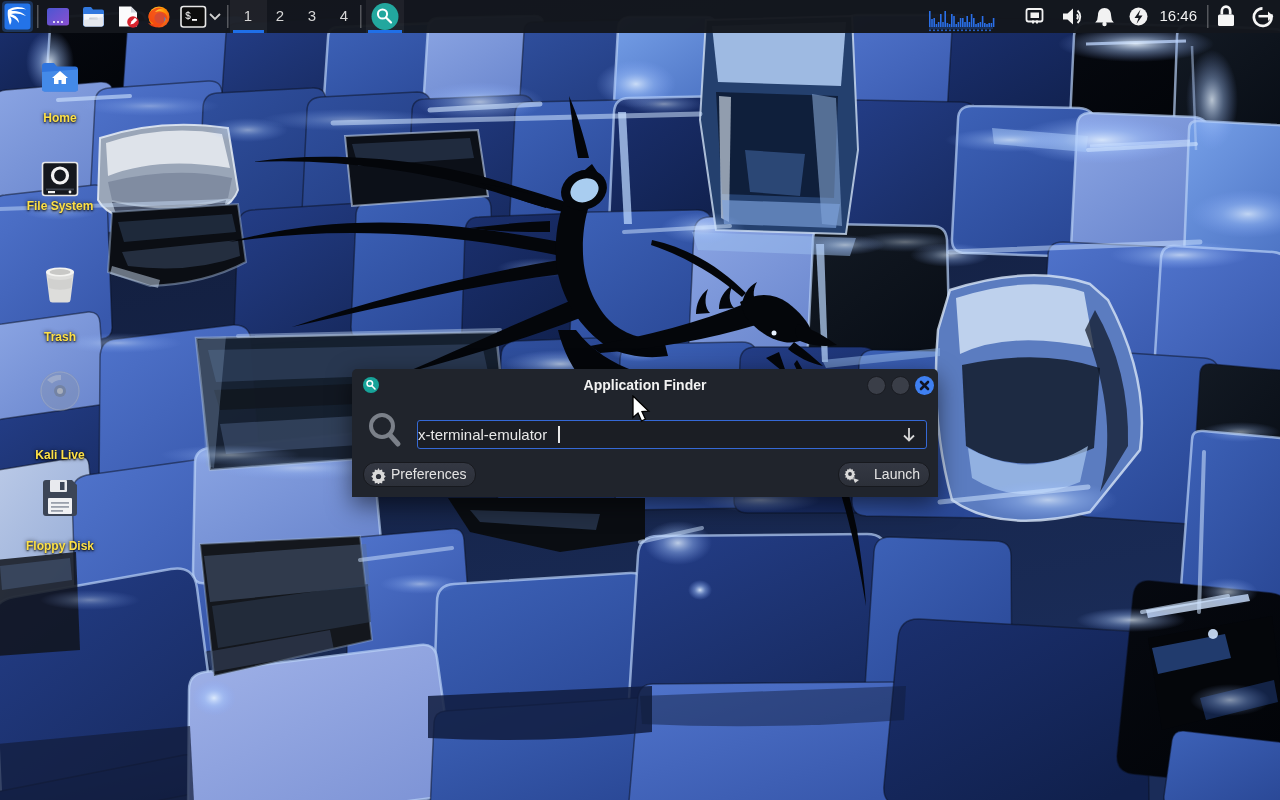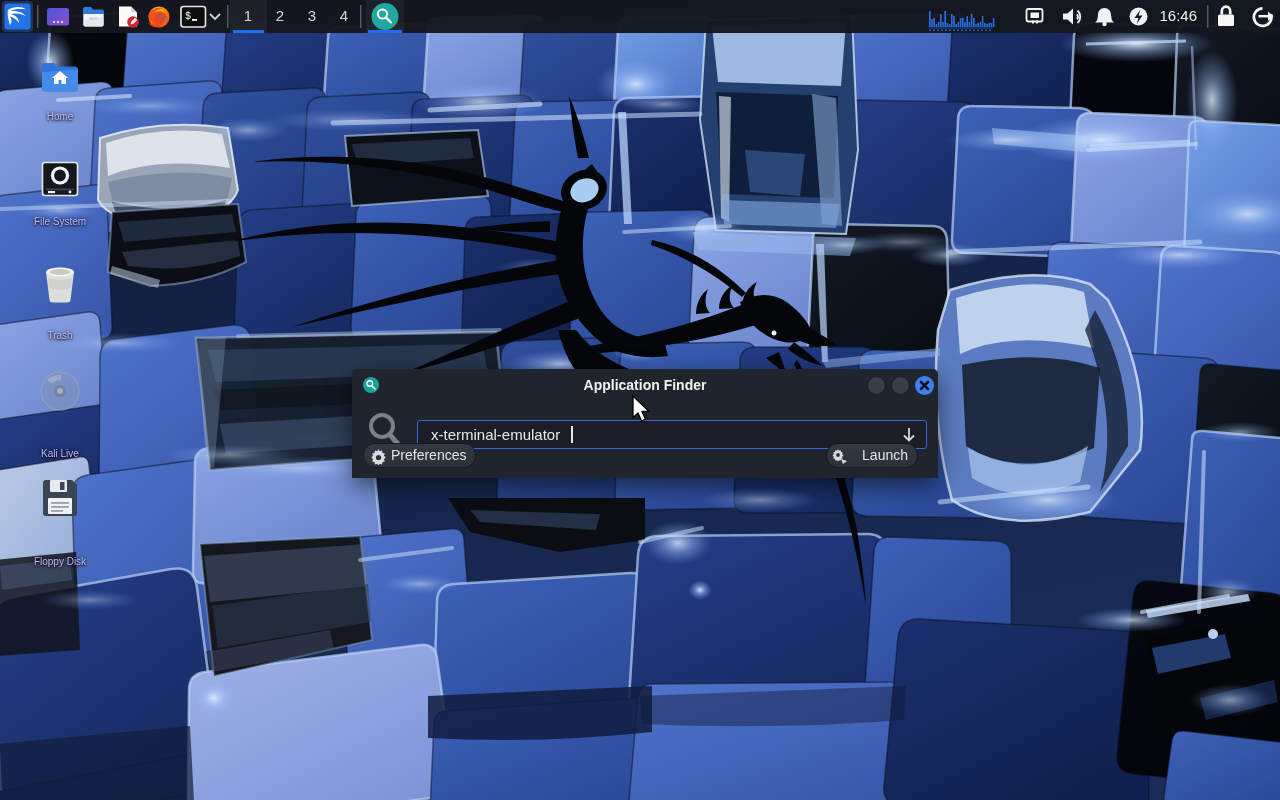--- a/index.html
+++ b/index.html
@@ -3,26 +3,26 @@
 * { margin:0; padding:0; box-sizing:border-box; }
 html,body { width:1280px; height:800px; overflow:hidden; background:#101a33; font-family:"Liberation Sans",sans-serif; }
 #stage { position:relative; width:1280px; height:800px; }
 
 #panel { position:absolute; top:0; left:0; width:1280px; height:33px; background:rgba(20,23,29,0.97); z-index:50; }
 .wsnum { position:absolute; top:0; height:33px; line-height:31px; font-size:15px; color:#d6d6d6; text-align:center; width:28px; }
 .wsul { position:absolute; height:3px; background:#1f6fe8; bottom:0; }
 #clock { position:absolute; top:0; right:83px; height:45px; line-height:32px; font-size:15px; color:#f0f0f0; }
 
 .dicon { position:absolute; width:96px; text-align:center; z-index:10; }
-.dlabel { color:#c4b5fd; font-size:10px; text-shadow:0 1px 2px rgba(0,0,0,0.9), 0 0 4px rgba(0,0,0,0.7); }
-
-#dlg { position:absolute; left:352px; top:369px; width:586px; height:109px; background:#20242c; border-radius:5px 5px 0 0; z-index:60; box-shadow:0 8px 24px rgba(0,0,0,0.55); }
+.dlabel { color:#fde047; font-size:12px; text-shadow:0 1px 2px rgba(0,0,0,0.9), 0 0 4px rgba(0,0,0,0.7);font-weight:bold; }
+
+#dlg { position:absolute; left:352px; top:369px; width:586px; height:128px; background:#20242c; border-radius:5px 5px 0 0; z-index:60; box-shadow:0 8px 24px rgba(0,0,0,0.55); }
 #dlg-title { position:absolute; top:0; left:0; right:0; height:32px; text-align:center; line-height:33px; font-weight:bold; font-size:14px; color:#f2f2f2; }
 .winbtn { position:absolute; top:376px; width:19px; height:19px; border-radius:50%; z-index:61; }
-#inp { position:absolute; left:65px; top:51px; width:510px; height:29px; background:#1b1e24; border:1px solid #3569d6; border-radius:3px; color:#e8e8e8; font-size:15px; line-height:27px; padding-left:13px; }
+#inp { position:absolute; left:65px; top:51px; width:510px; height:29px; background:#1b1e24; border:1px solid #3569d6; border-radius:3px; color:#e8e8e8; font-size:15px; line-height:27px; }
 .btn { position:absolute; bottom:10px; height:25px; background:linear-gradient(#343843,#2c3039); border:1px solid #17191e; border-radius:12px; color:#e4e4e4; font-size:14px; line-height:23px; padding:0 9px 0 27px; }
 </style></head>
 <body>
 <div id="stage">
 <svg width="1280" height="800" viewBox="0 0 1280 800" style="position:absolute;top:0;left:0">
 <defs>
 <linearGradient id="gL1" x1="0" y1="0" x2="0.7" y2="1">
           <stop offset="0" stop-color="#8ca6e4"></stop>
           <stop offset="1" stop-color="#6884cc"></stop>
         </linearGradient>
@@ -411,21 +411,21 @@
   <div class="dlabel" style="margin-top:15px">Home</div>
 </div>
 <div class="dicon" style="left:12px; top:161px;">
   <svg width="38" height="38" style="display:block;margin:0 auto;">
     <rect x="1.5" y="1.5" width="35" height="33" rx="2.5" fill="#15181e" stroke="#e8e8e8" stroke-width="1.6"></rect>
     <circle cx="19" cy="14.5" r="7.5" fill="none" stroke="#f2f2f2" stroke-width="3.2"></circle>
     <rect x="5" y="27.5" width="28" height="1.8" fill="#3c424e"></rect>
     <rect x="7" y="30" width="7" height="2.2" fill="#f2f2f2"></rect>
     <circle cx="29" cy="31" r="1.4" fill="#f2f2f2"></circle>
   </svg>
-  <div class="dlabel" style="margin-top:17px">File System</div>
+  <div class="dlabel" style="">File System</div>
 </div>
 <div class="dicon" style="left:12px; top:264px;">
   <svg width="36" height="40" style="display:block;margin:0 auto;">
     <path d="M4,8 L32,8 L28.5,36 q-0.3,2.5 -3,2.5 l-15,0 q-2.7,0 -3,-2.5 Z" fill="#dddddb"></path>
     <ellipse cx="18" cy="8" rx="14" ry="4.5" fill="#f4f4f2"></ellipse>
     <ellipse cx="18" cy="8" rx="10.5" ry="3" fill="#c8c8c6"></ellipse>
     <path d="M6,14 q12,4 24,0 l-1,10 q-11,3.5 -22,0 Z" fill="#cccccb" opacity="0.7"></path>
   </svg>
   <div class="dlabel" style="margin-top:26px">Trash</div>
 </div>
@@ -442,21 +442,21 @@
 <div class="dicon" style="left:12px; top:478px;">
   <svg width="38" height="40" style="display:block;margin:0 auto;">
     <path d="M2,5 q0,-3 3,-3 l26,0 l5,5 l0,28 q0,3 -3,3 l-28,0 q-3,0 -3,-3 Z" fill="#3c4556"></path>
     <rect x="9" y="2" width="17" height="12" rx="1" fill="#e8eaee"></rect>
     <rect x="19" y="4" width="4.5" height="8" fill="#3c4556"></rect>
     <rect x="7" y="20" width="24" height="16" rx="1" fill="#f0f1f4"></rect>
     <rect x="10" y="24" width="18" height="1.8" fill="#9aa0ac"></rect>
     <rect x="10" y="28" width="18" height="1.8" fill="#9aa0ac"></rect>
     <rect x="10" y="32" width="12" height="1.8" fill="#9aa0ac"></rect>
   </svg>
-  <div class="dlabel" style="margin-top:38px">Floppy Disk</div>
+  <div class="dlabel" style="margin-top:21px">Floppy Disk</div>
 </div>
 
 <div id="dlg">
   <div id="dlg-title">Application Finder</div>
   <svg width="20" height="20" style="position:absolute;left:10px;top:7px;">
     <circle cx="9" cy="9" r="8" fill="#17a399"></circle>
     <circle cx="7.8" cy="7.5" r="2.8" fill="none" stroke="#fff" stroke-width="1.5"></circle>
     <path d="M9.8,9.8 l3.2,3.2" stroke="#fff" stroke-width="1.6" stroke-linecap="round"></path>
   </svg>
   <svg width="44" height="44" style="position:absolute;left:13px;top:42px;">
@@ -468,21 +468,21 @@
           <path d="M9,2 L9,14 M4,9.5 L9,14.5 L14,9.5" stroke="#d8d8d8" stroke-width="1.8" fill="none"></path>
         </svg>
   </div>
   <div class="btn" style="left:11px;">
     <svg width="17" height="17" style="position:absolute;left:6px;top:4px;">
           <path d="M8.5,1 l1.2,2.2 2.4,-0.6 0.4,2.4 2.4,0.6 -1,2.2 1.8,1.7 -1.8,1.7 1,2.2 -2.4,0.6 -0.4,2.4 -2.4,-0.6 -1.2,2.2 -1.2,-2.2 -2.4,0.6 -0.4,-2.4 -2.4,-0.6 1,-2.2 -1.8,-1.7 1.8,-1.7 -1,-2.2 2.4,-0.6 0.4,-2.4 2.4,0.6 Z" fill="#dadada"></path>
           <circle cx="8.5" cy="9.5" r="2.6" fill="#2c3039"></circle>
         </svg>
     Preferences
   </div>
-  <div class="btn" style="right:20px; padding-left:35px;">
+  <div class="btn" style="right:8px; padding-left:35px;">
     <svg width="16" height="16" style="position:absolute;left:5px;top:4px;">
           <path d="M6,1 l0.9,1.6 1.8,-0.4 0.3,1.8 1.8,0.4 -0.7,1.7 1.3,1.3 -1.3,1.3 0.7,1.7 -1.8,0.4 -0.3,1.8 -1.8,-0.4 -0.9,1.6 -0.9,-1.6 -1.8,0.4 -0.3,-1.8 -1.8,-0.4 0.7,-1.7 -1.3,-1.3 1.3,-1.3 -0.7,-1.7 1.8,-0.4 0.3,-1.8 1.8,0.4 Z" fill="#dadada"></path>
           <circle cx="6" cy="7" r="1.9" fill="#2c3039"></circle>
           <path d="M9,11 l6,2 l-4,3 Z" fill="#dadada"></path>
         </svg>
     Launch
   </div>
 </div>
 <div class="winbtn" style="left:867px; background:#3a3e48; border:1px solid #1a1c22;"></div>
 <div class="winbtn" style="left:891px; background:#3a3e48; border:1px solid #1a1c22;"></div>

